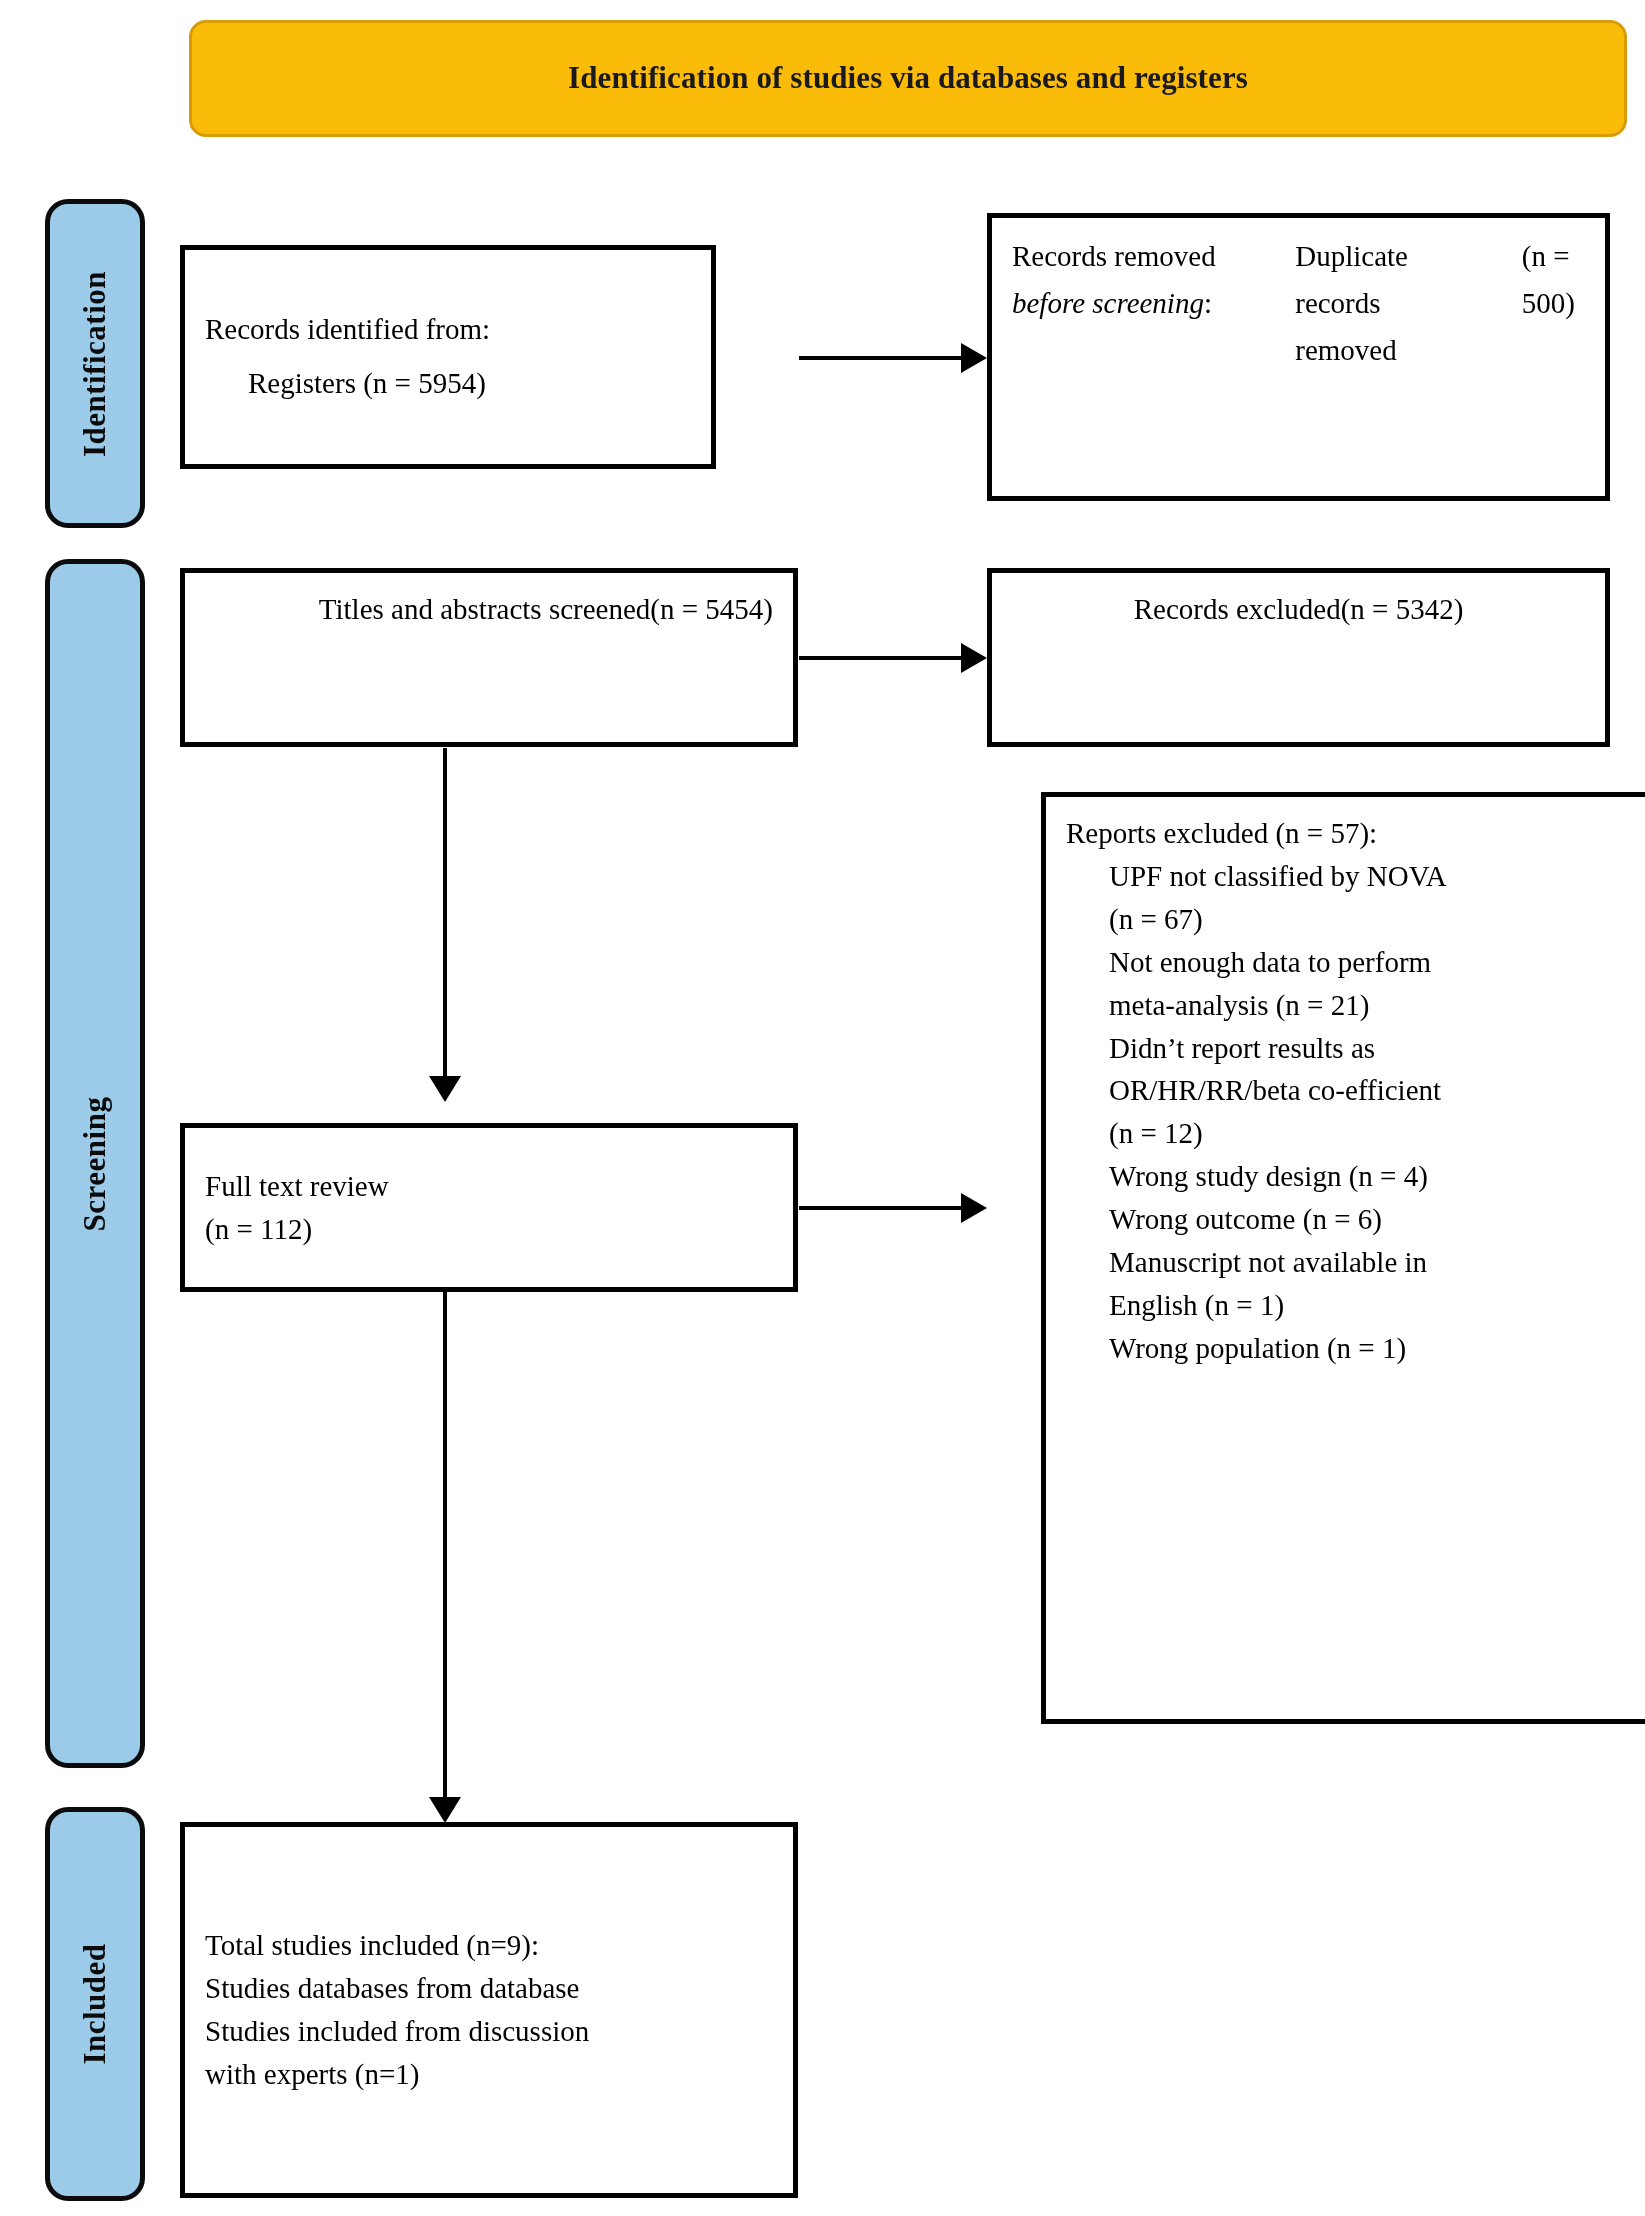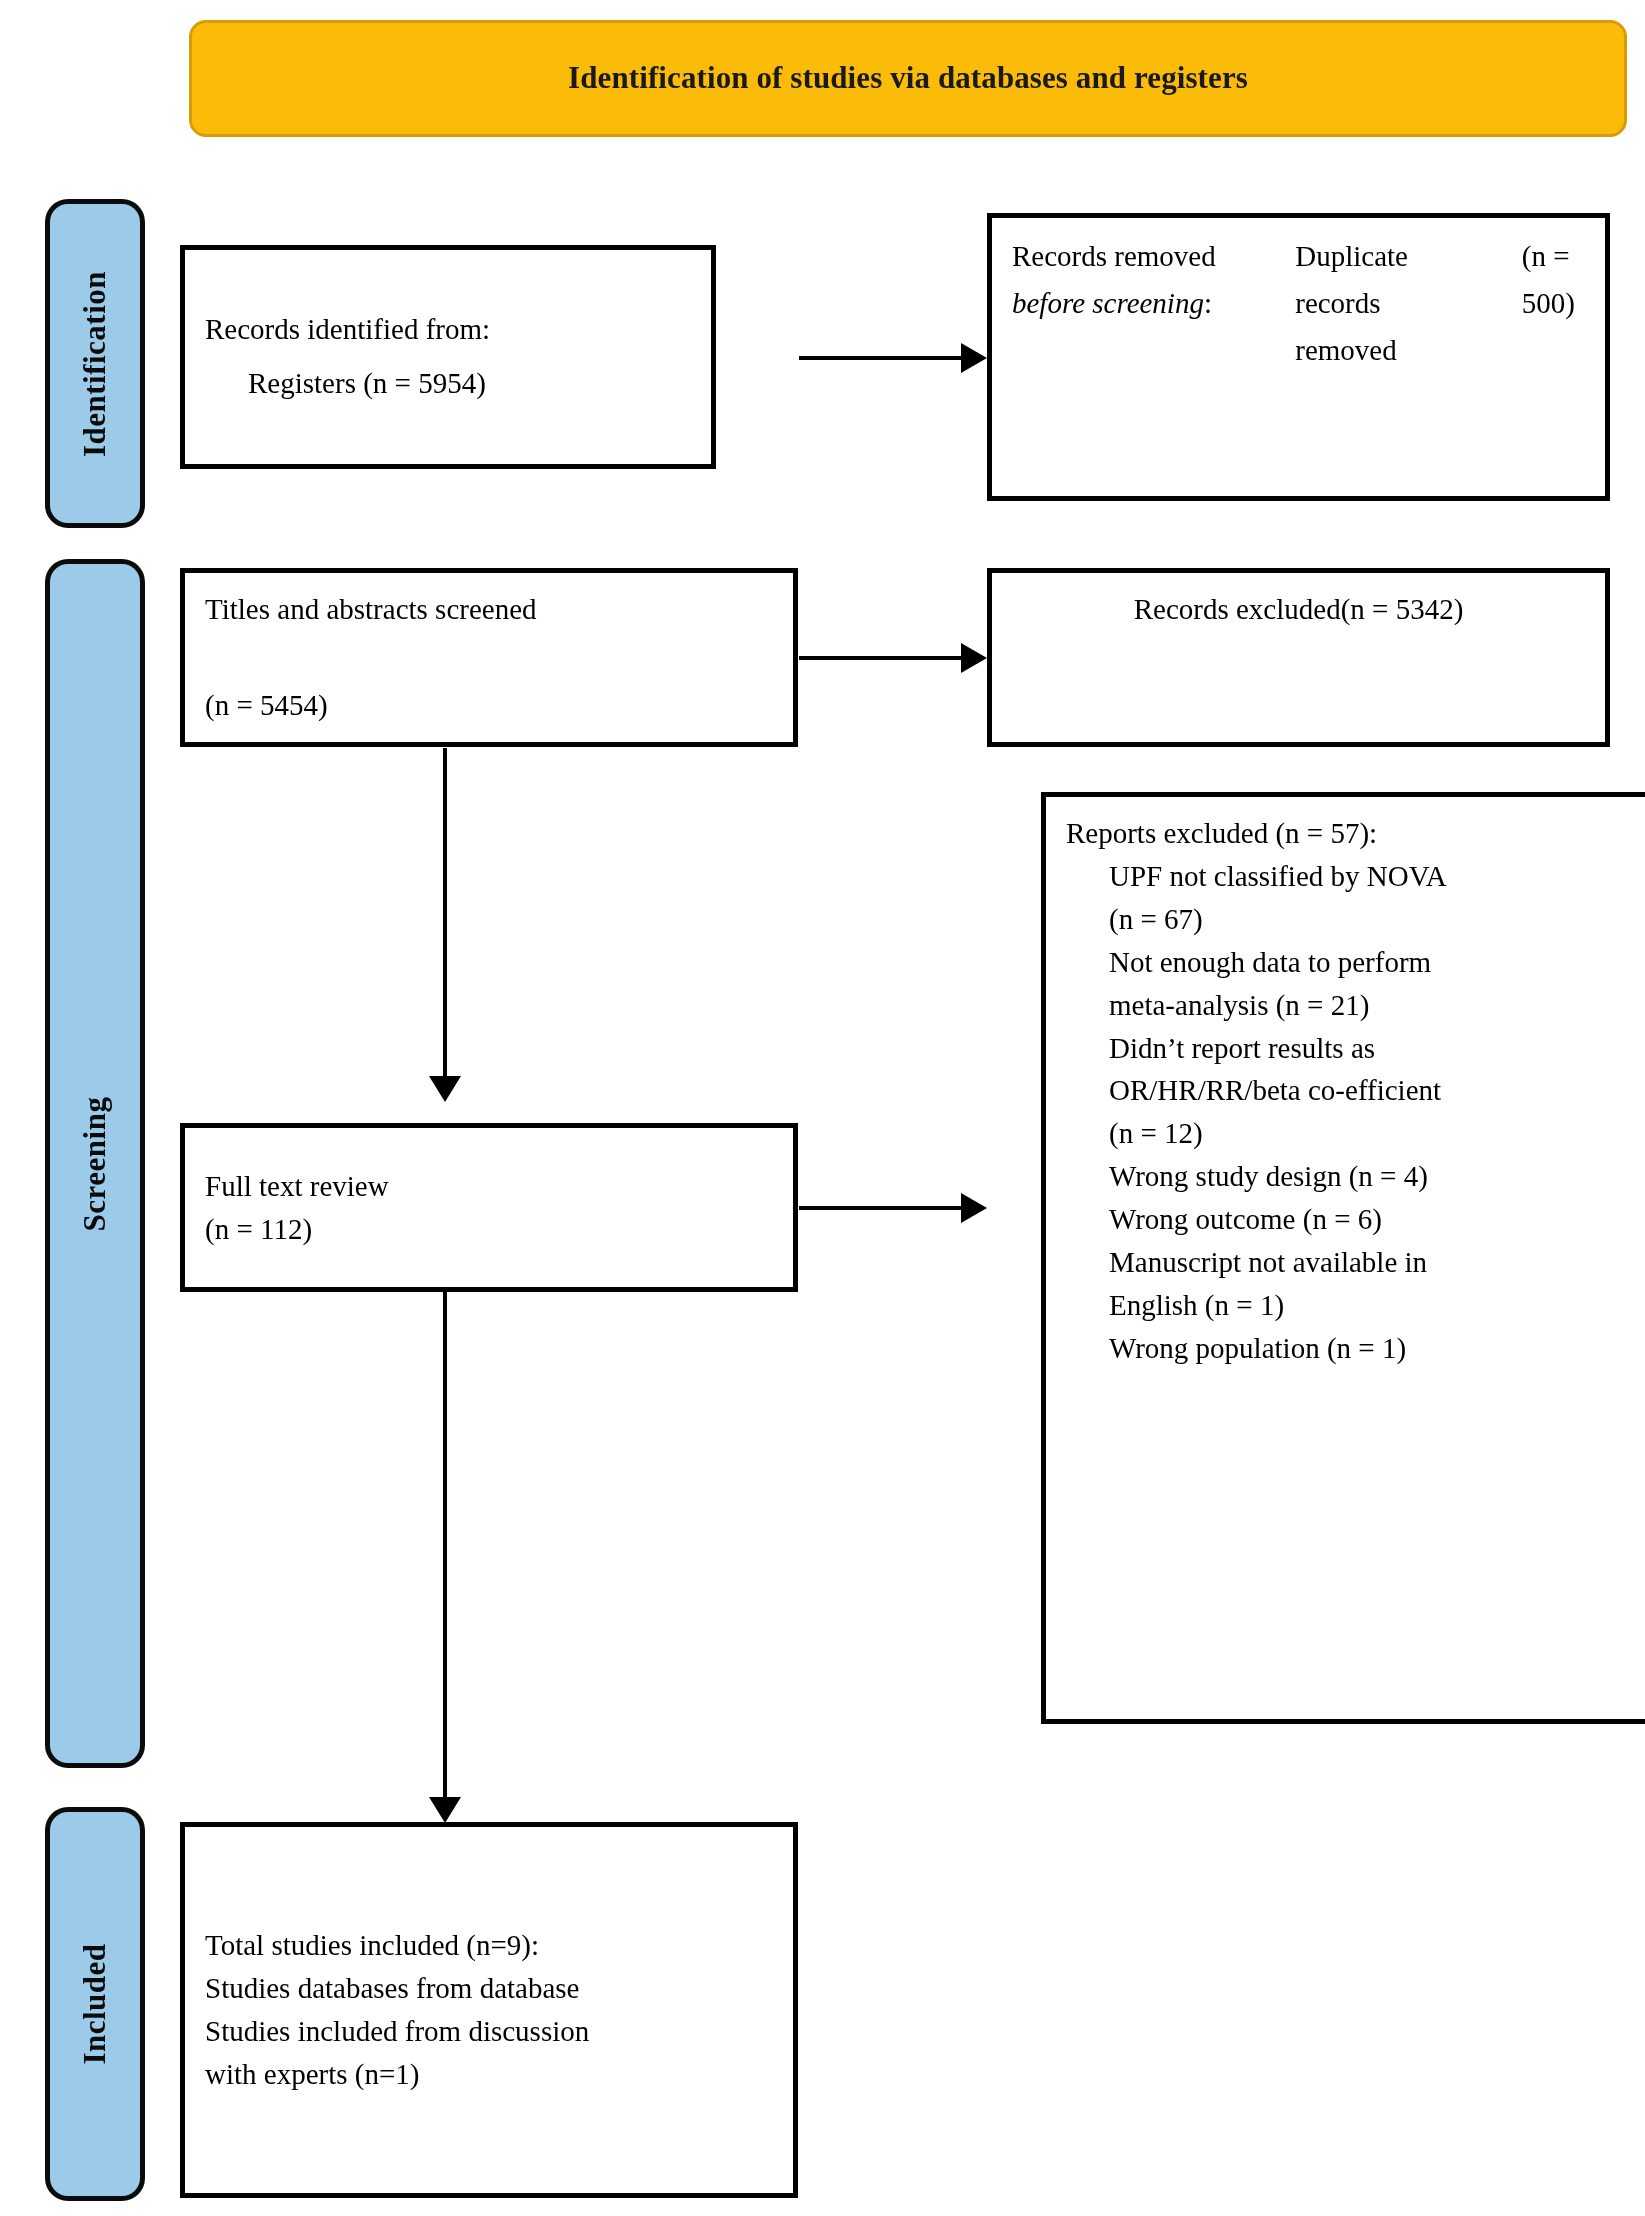--- a/index.html
+++ b/index.html
@@ -89,21 +89,21 @@
   
   #box-identified   { left: 180px;  top: 245px;  width: 536px; height: 224px; }
   #box-removed      { left: 987px; top: 213px;  width: 623px; height: 288px; }
   #box-screened     { left: 180px;  top: 568px; width: 618px; height: 179px; }
   #box-rec-excluded { left: 987px; top: 568px; width: 623px; height: 179px; }
   #box-rep-excluded { left: 1041px; top: 792px; width: 623px; height: 932px; }
   #box-fulltext     { left: 180px;  top: 1123px; width: 618px; height: 169px; }
   #box-included     { left: 180px;  top: 1822px; width: 618px; height: 376px; }
 
   #box-identified   { display: flex; flex-direction: column; justify-content: center; }
-  #box-screened     { display: flex; flex-direction: column; justify-content: space-between; }
+  #box-screened     { display: flex; flex-direction: row; justify-content: flex-end; }
   #box-rec-excluded { display: flex; flex-direction: row; justify-content: center; }
   #box-fulltext     { display: flex; flex-direction: column; justify-content: center; }
   #box-removed      { display: flex; flex-direction: row; justify-content: center; }
   #box-included     { display: flex; flex-direction: column; justify-content: center; }
 
   #box-identified .line { line-height: 1.85; }
   #box-removed .line    { line-height: 1.62; }
 
   
   .conn { position: absolute; background: #000000; }

